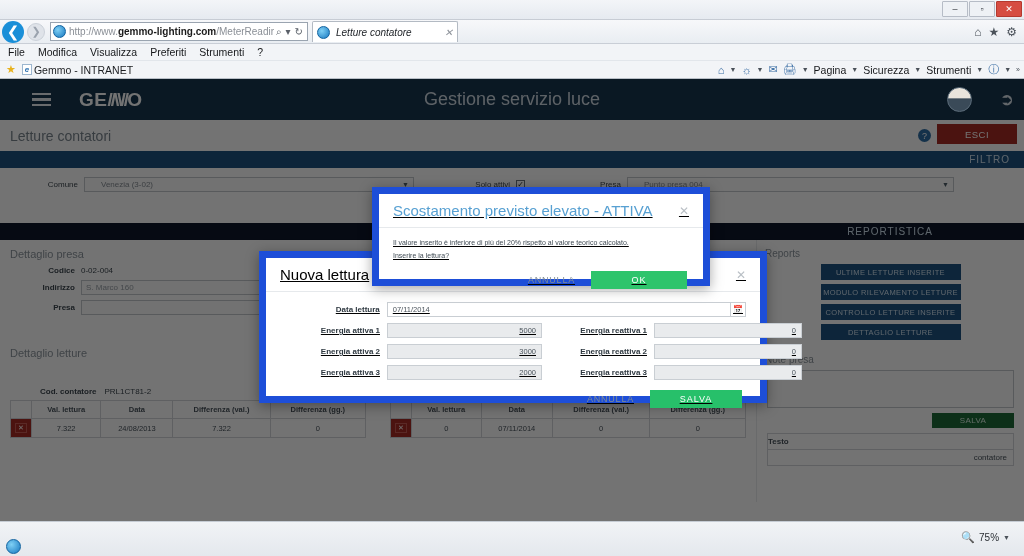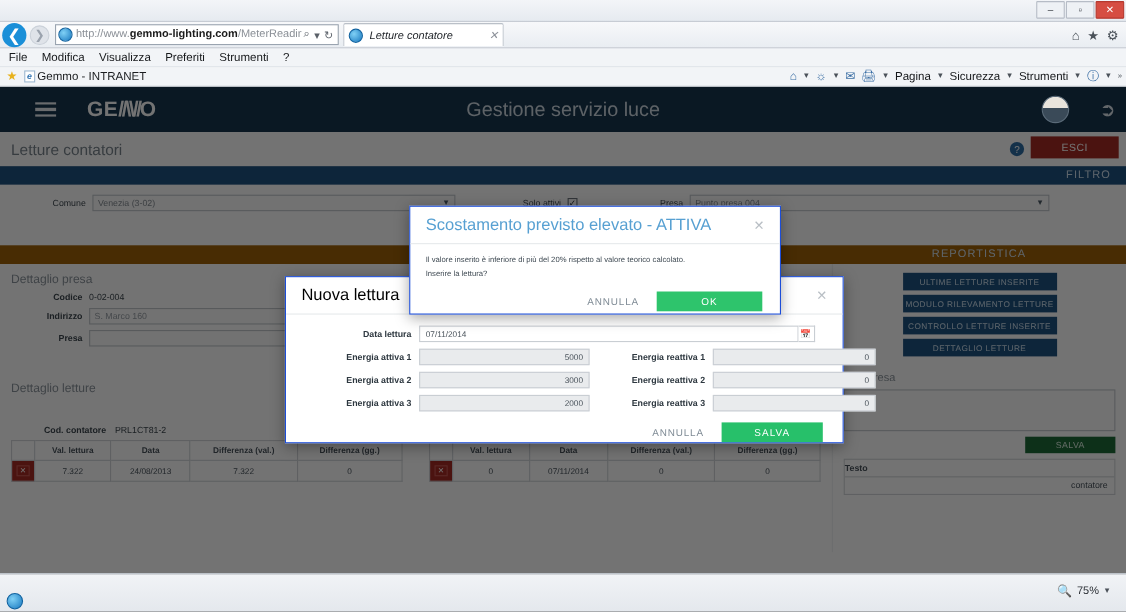--- a/index.html
+++ b/index.html
@@ -142,37 +142,37 @@
     height: 17px; background: #1d5280; color: #cfe0ee;
     font-size: 10px; text-align: right; padding-right: 14px;
     line-height: 17px; letter-spacing: 1px;
   }
 
   .filter-area { height: 55px; background: #fff; padding-top: 9px; }
   .filter-row { display: flex; align-items: center; font-size: 8px; color: #44505a; }
   .lbl { text-align: right; color: #3e4850; font-size: 8px; }
   .inp {
     height: 15px; border: 1px solid #c3c8cd; background: #fcfcfc;
-    font-size: 8px; color: #868d94; padding: 0 4px;
+    font-size: 8px; color: #868d94; padding: 0 16px;
     display: flex; align-items: center; position: relative;
   }
   .inp .arr { position: absolute; right: 4px; font-size: 7px; color: #4d5b66; }
   .seleziona {
     position: absolute; right: 7px; width: 94px; height: 19px;
     background: #1d5280; color: #dbe7f1; font-size: 9px;
     display: flex; align-items: center; justify-content: center;
     letter-spacing: 0.5px;
   }
   .chk {
     width: 9px; height: 9px; border: 1px solid #6d767e; background: #fff;
     font-size: 8px; line-height: 8px; text-align: center; color: #1b2126;
   }
 
   .bar-blue2 {
-    height: 17px; background: #a16207; color: #cfe0ee;
+    height: 17px; background: #0f172a; color: #cfe0ee;
     font-size: 10px; line-height: 17px; letter-spacing: 1px;
     display: flex;
   }
   .bar-blue2 .left { flex: 1; }
   .bar-blue2 .right {
     width: 268px; text-align: center; letter-spacing: 1px;
   }
 
   .body-cols { display: flex; height: 262px; }
   .col-left { width: 756px; background: #fff; padding: 8px 0 0 0; position: relative; }
@@ -227,21 +227,21 @@
 
   
   .dim {
     position: absolute; top: 79px; left: 0; width: 1024px; height: 442px;
     background: rgba(0,0,0,0.55); pointer-events: none;
   }
 
   
   .modal {
     position: absolute; background: #fff;
-    box-shadow: 0 3px 12px rgba(0,0,0,0.35); border: 1px solid #1d4ed8;
+    box-shadow: 0 3px 12px rgba(0,0,0,0.35); border: 7px solid #1d4ed8; text-decoration: underline;
   }
   .modal-nuova { left: 259px; top: 251px; width: 508px; height: 152px; }
   .modal-alert { left: 372px; top: 187px; width: 338px; height: 99px; z-index: 5; }
 
   .m-head {
     height: 34px; border-bottom: 1px solid #e6e9ec;
     display: flex; align-items: center; padding: 0 14px;
   }
   .m-title { font-size: 15px; color: #000000; font-weight: 300; }
   .m-title.alert { color: #57a0d2; }
@@ -482,20 +482,21 @@
                 <td>0</td>
                 <td>0</td>
               </tr>
                 </tbody>
             </table>
           </div>
         </div>
       </div>
 
       <div class="col-right">
+        <div class="rep-lbl">Reports</div>
         <div class="rep-btn">ULTIME LETTURE INSERITE</div>
         <div class="rep-btn">MODULO RILEVAMENTO LETTURE</div>
         <div class="rep-btn">CONTROLLO LETTURE INSERITE</div>
         <div class="rep-btn">DETTAGLIO LETTURE</div>
 
         <div class="rep-lbl" style="margin-top:14px">Note presa</div>
         <div class="notes-box"></div>
         <div class="salva-sm">SALVA</div>
         <div class="notes-tbl">
           <div class="th">Testo</div>

